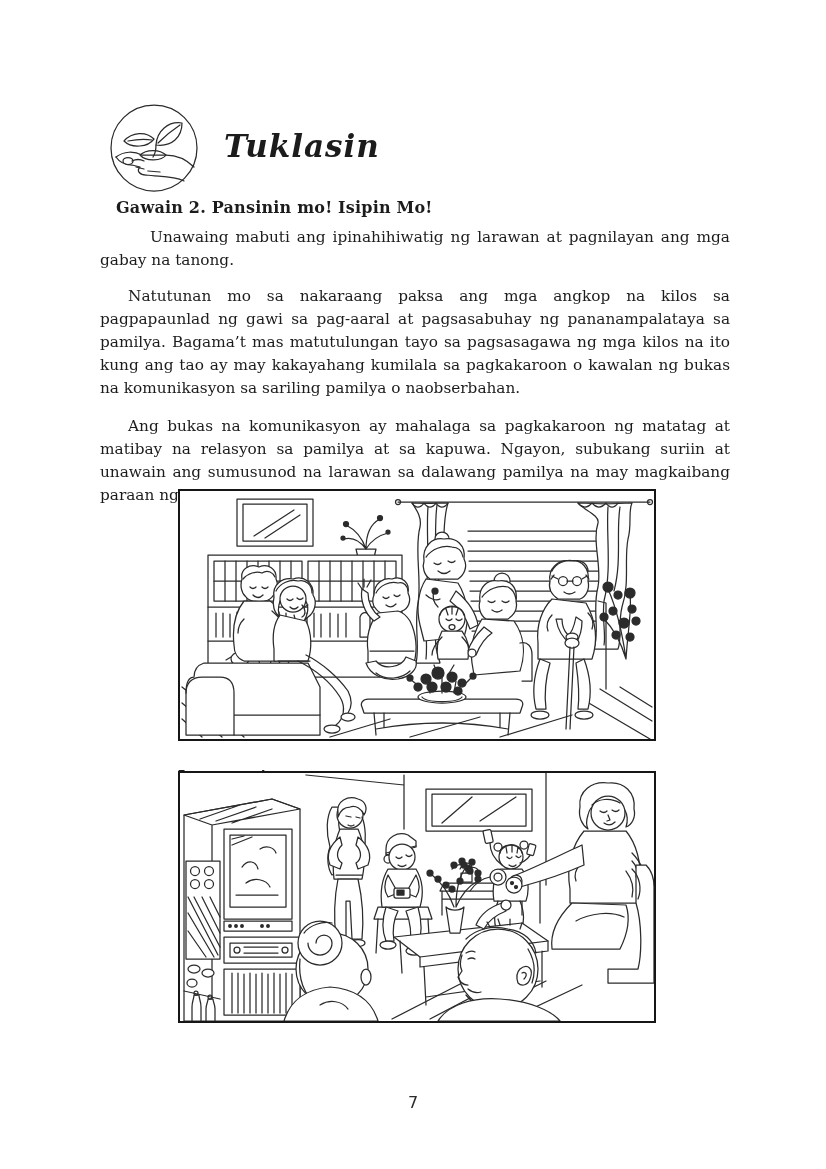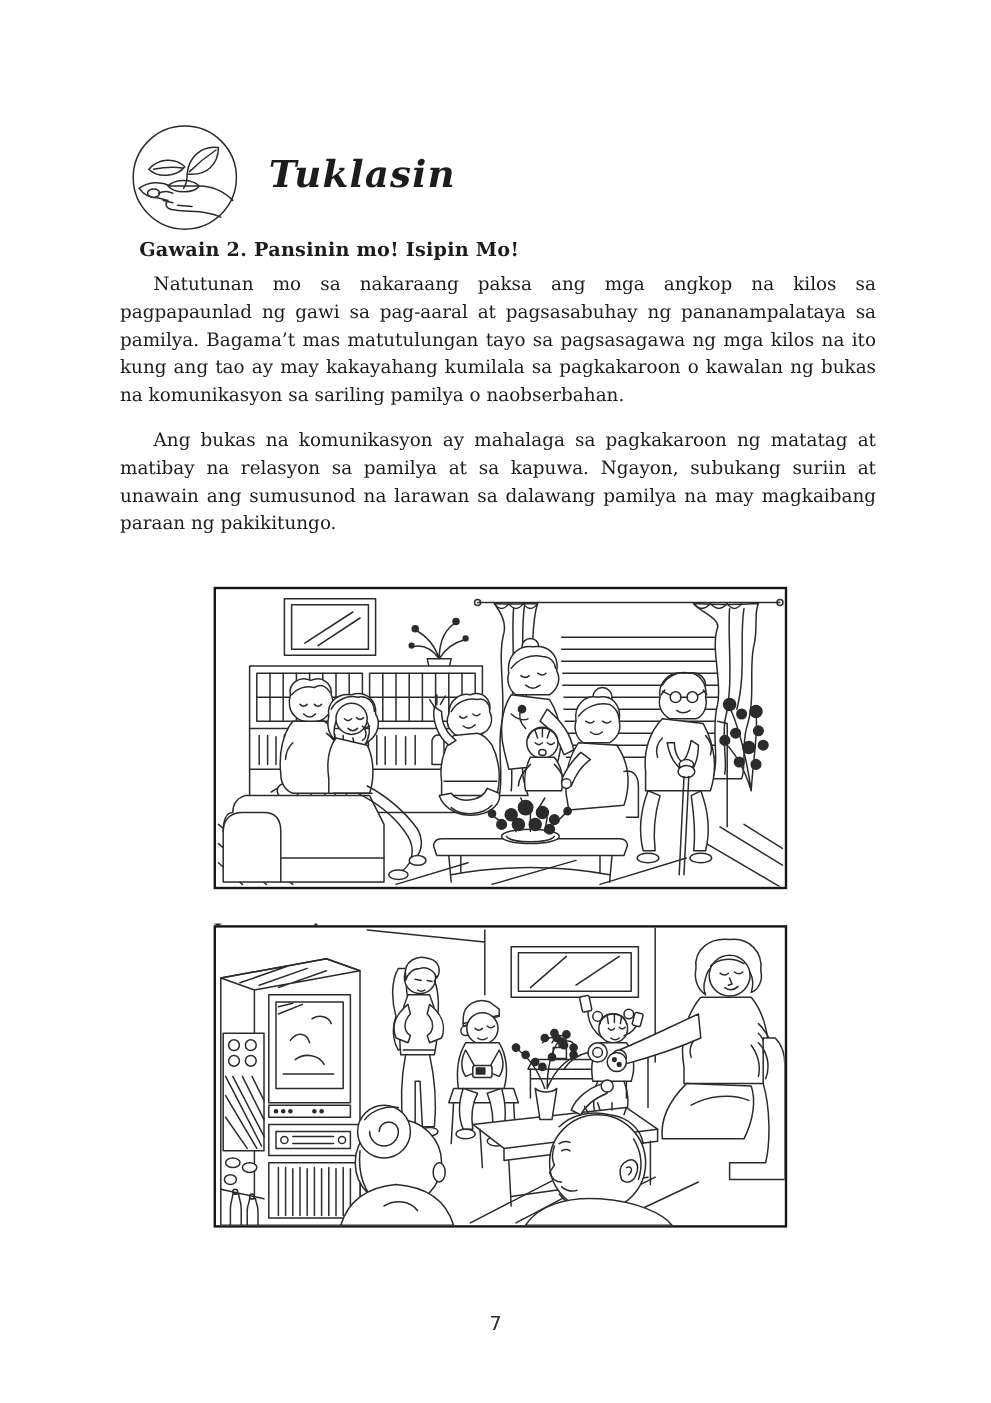--- a/index.html
+++ b/index.html
@@ -75,20 +75,21 @@
       <path d="M26 60 C30 58 34 58 38 60 M30 66 l8 2 M42 70 l12 1"></path>
       <ellipse cx="22" cy="60" rx="5" ry="3.5"></ellipse>
     </g>
   </svg>
 
   <div class="title">Tuklasin</div>
 
   <div class="heading">Gawain 2. Pansinin mo! Isipin Mo!</div>
 
   <div class="bodytext">
+    <p class="p-first">Unawaing mabuti ang ipinahihiwatig ng larawan at pagnilayan ang mga gabay na tanong.</p>
     <p class="p-mid">Natutunan mo sa nakaraang paksa ang mga angkop na kilos sa pagpapaunlad ng gawi sa pag-aaral at pagsasabuhay ng pananampalataya sa pamilya. Bagama’t mas matutulungan tayo sa pagsasagawa ng mga kilos na ito kung ang tao ay may kakayahang kumilala sa pagkakaroon o kawalan ng bukas na komunikasyon sa sariling pamilya o naobserbahan.</p>
     <p class="p-last">Ang bukas na komunikasyon ay mahalaga sa pagkakaroon ng matatag at matibay na relasyon sa pamilya at sa kapuwa. Ngayon, subukang suriin at unawain ang sumusunod na larawan sa dalawang pamilya na may magkaibang paraan ng pakikitungo.</p>
   </div>
 
   <div class="figure-box fig-a">
     <svg viewBox="0 0 474 248">
       <g class="art">
 
         <rect x="57" y="8" width="76" height="47"></rect>
         <rect x="63" y="13" width="64" height="37"></rect>

